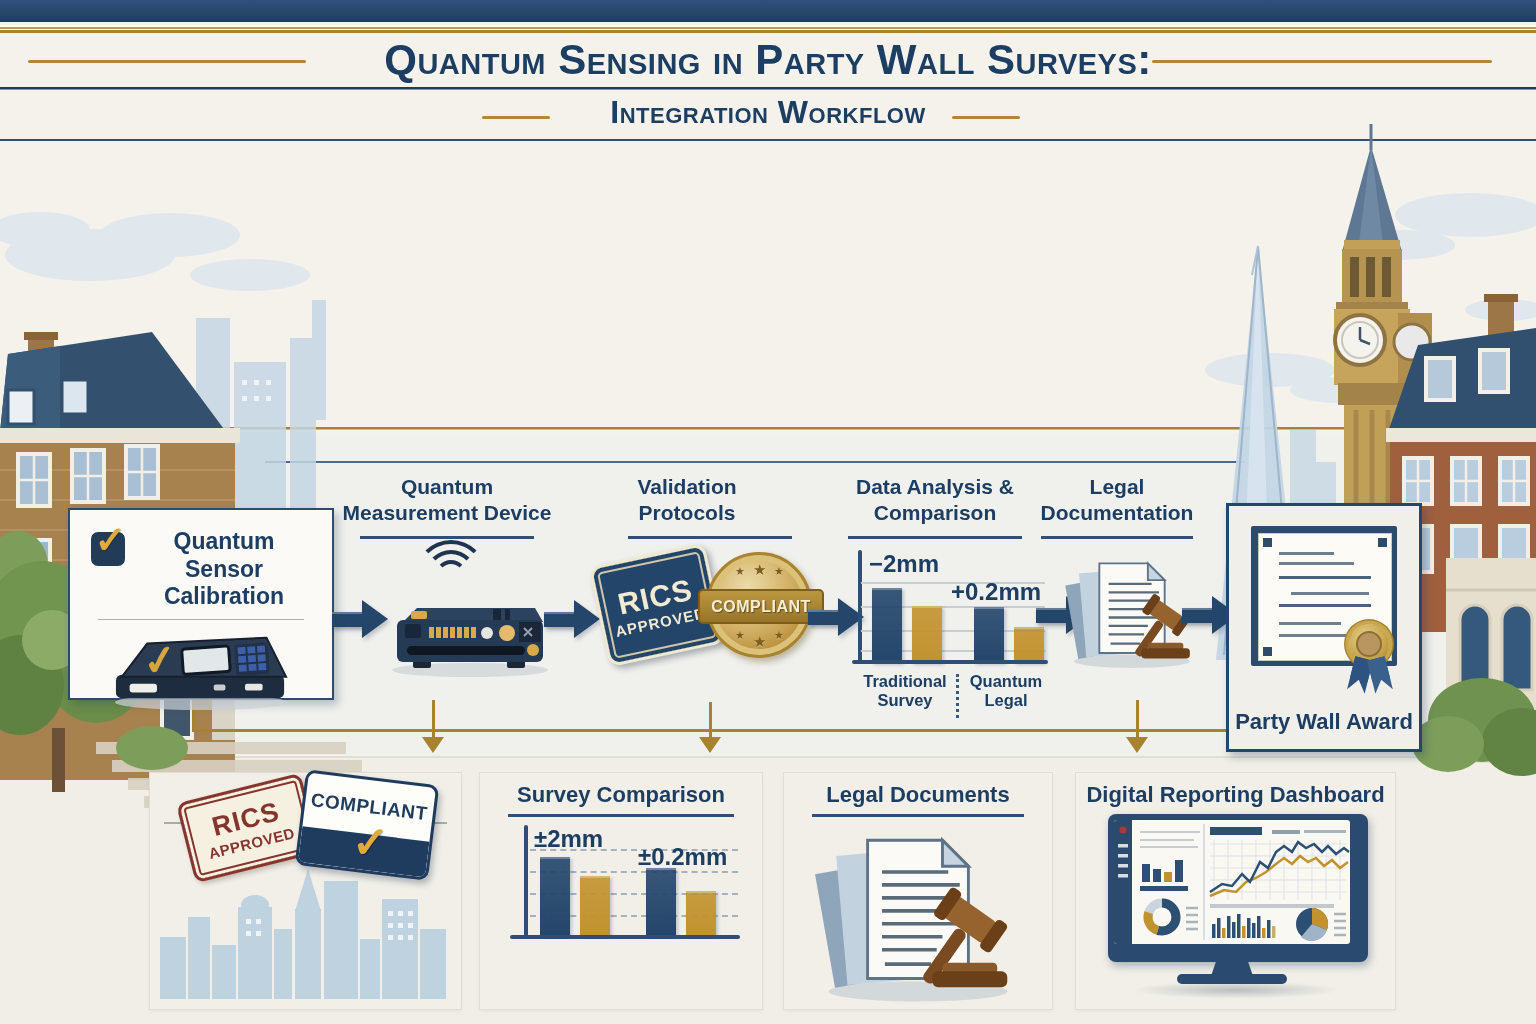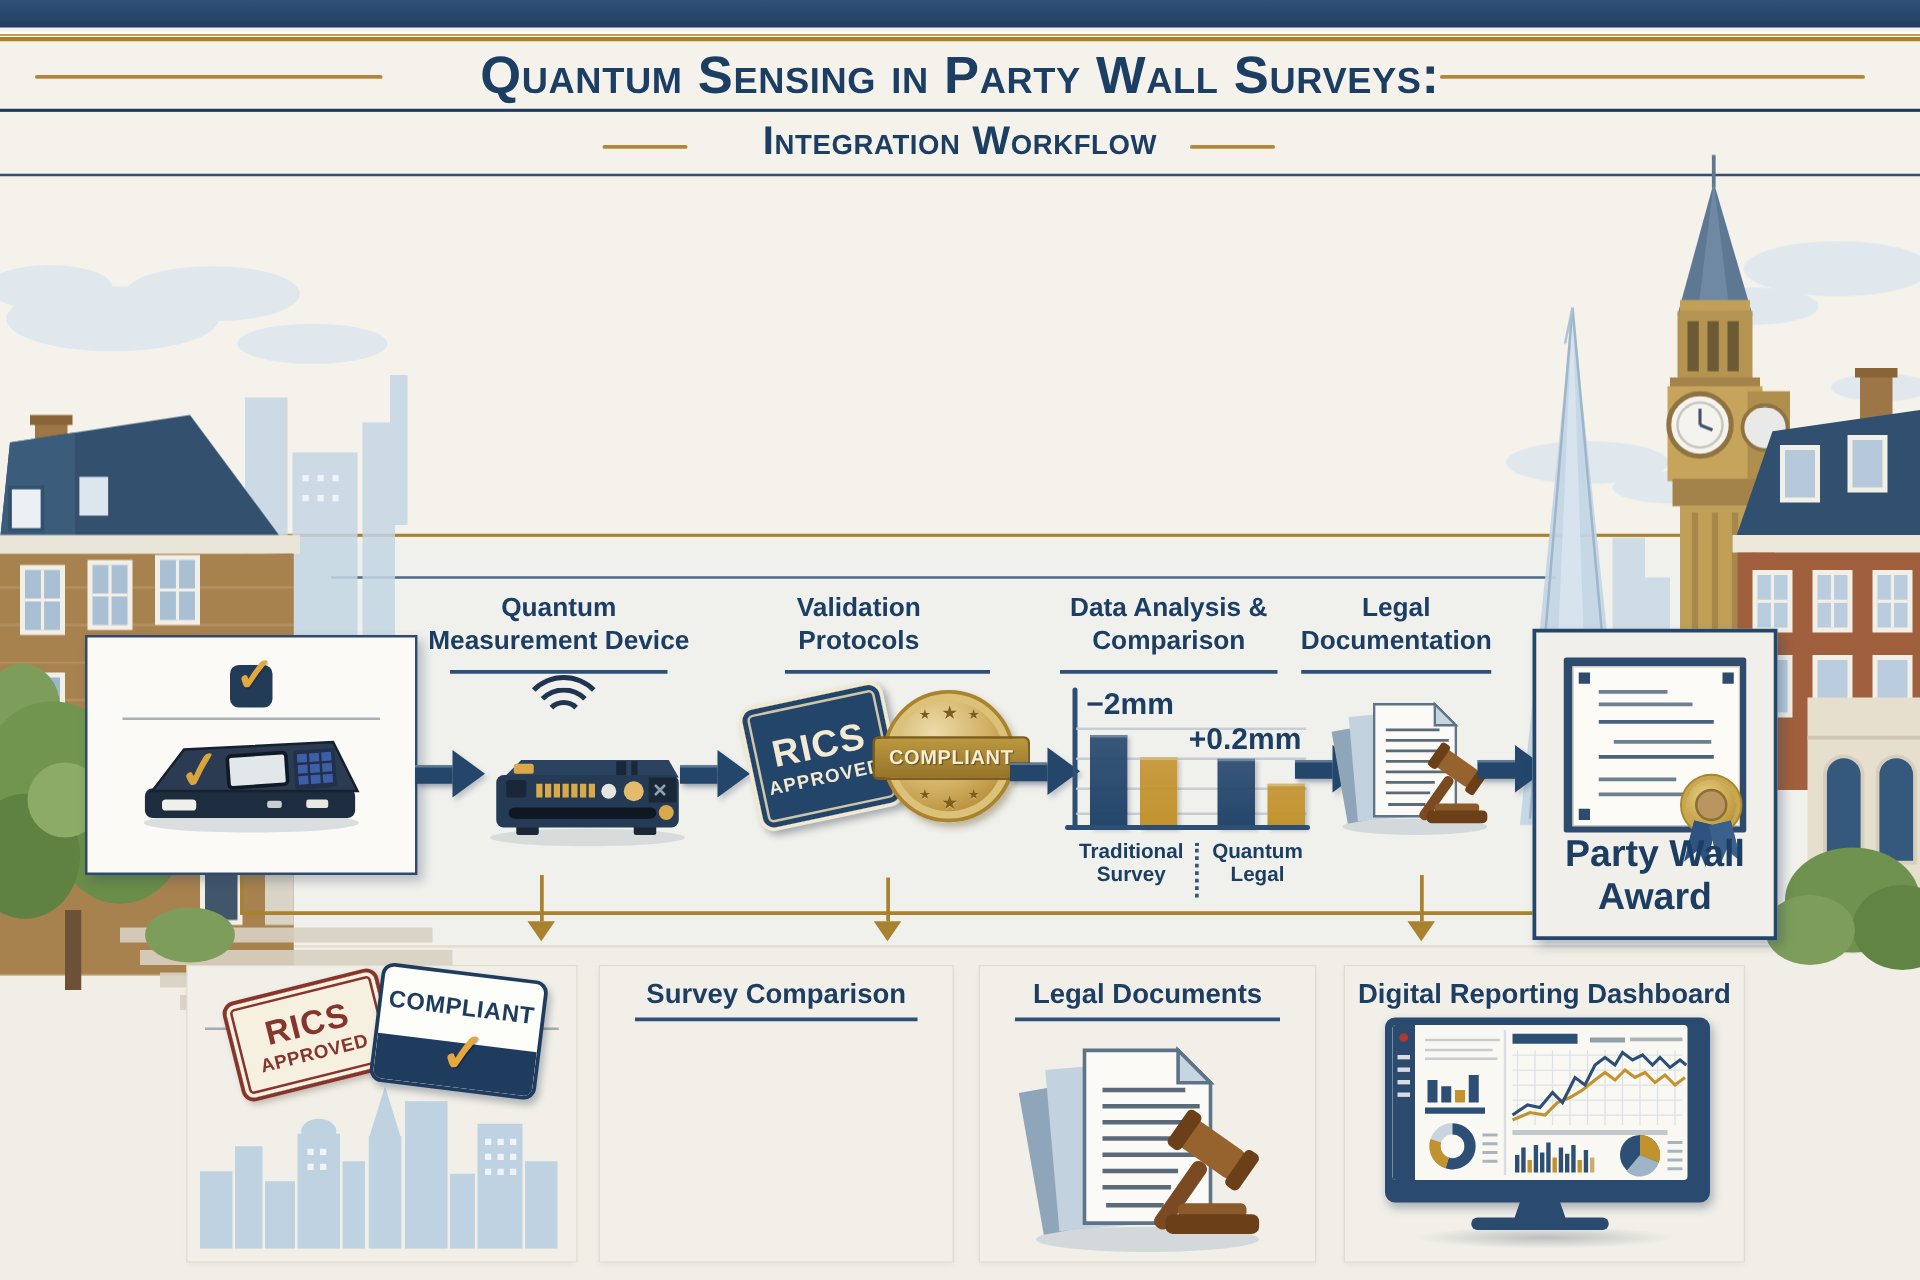--- a/index.html
+++ b/index.html
@@ -72,21 +72,21 @@
   .award-box{background:#f1efe9;border:3px solid #24466b;box-shadow:4px 5px 8px rgba(40,60,90,.3);}
   .cert{position:absolute;left:22px;top:20px;width:146px;height:140px;background:#2e4b6e;border-radius:2px;padding:7px;box-sizing:border-box;}
   .cert-inner{position:relative;width:100%;height:100%;background:#fcfbf5;border:1px solid #c9c9bd;}
   .cert-corner{position:absolute;width:9px;height:9px;background:#2e4b6e;}
   .cert-line{position:absolute;height:2.5px;background:#6e7f90;}
   .rosette{position:absolute;width:40px;height:40px;border-radius:50%;
            background:radial-gradient(circle at 40% 35%,#e9d08c,#c9a74e 55%,#a8842f);
            box-shadow:0 0 0 3.5px #c9a74e, 0 0 0 5px #a8842f;}
   .rosette .inner{position:absolute;left:7px;top:7px;width:26px;height:26px;border-radius:50%;background:#b99660;border:2px solid #8c6f33;box-sizing:border-box;}
   .ribbon{position:absolute;width:0;height:0;}
-  .award-label{position:absolute;left:0;bottom:14px;width:100%;text-align:center;font-size:30px;font-weight:bold;color:#1c3e63;}
+  .award-label{position:absolute;left:0;bottom:14px;width:100%;text-align:center;font-size:22px;font-weight:bold;color:#1c3e63;}
   
   .panel{background:#f1efe8;box-shadow:0 0 0 1px #e0ded3, 0 2px 5px rgba(80,80,70,.08);}
   .panel-title{font-size:22px;font-weight:bold;text-align:center;color:#1c3e63;}
   
   .wifi{position:absolute;}
   .wifi span{position:absolute;border:4px solid #1e3450;border-color:#1e3450 transparent transparent transparent;border-radius:50%;}
   
   .monitor-bezel{background:#2b4a70;border-radius:8px;padding:6px;box-shadow:2px 4px 8px rgba(40,60,90,.35);}
   .monitor-neck{background:#2b4a70;clip-path:polygon(30% 0,70% 0,85% 100%,15% 100%);}
   .monitor-base{background:#2b4a70;border-radius:5px;}
@@ -363,20 +363,21 @@
   <div class="abs step-label" style="left:1032px;top:474px;width:170px;">
     <span>Legal</span><br><span>Documentation</span>
   </div>
   <div class="abs step-underline" style="left:1041px;top:536px;width:152px;"></div>
 
   <div class="abs wf-box" style="left:68px;top:508px;width:262px;height:188px;">
     <div class="cal-head">
       <div class="checkbox">
           <span class="chk">✓</span>
         </div>
+      <div class="cal-title">Quantum Sensor Calibration</div>
     </div>
     <div class="thin-rule" style="margin:8px 28px 0 28px;"></div>
     <svg width="210" height="88" viewBox="0 0 210 90" style="display:block;margin:4px auto 0;">
       <ellipse cx="105" cy="80" rx="88" ry="8" fill="#ccd2d5" opacity="0.7"></ellipse>
       <rect x="18" y="52" width="172" height="24" rx="6" fill="#1d2c3f"></rect>
       <rect x="32" y="61" width="28" height="9" rx="3" fill="#f0f0ea"></rect>
       <rect x="118" y="62" width="12" height="6" rx="2" fill="#c8cdd2"></rect>
       <rect x="150" y="61" width="18" height="7" rx="2" fill="#e8e8e2"></rect>
       <polygon points="24,54 50,20 172,14 192,54" fill="#2b3b52" stroke="#16202e" stroke-width="2"></polygon>
       <g transform="rotate(-4 110 36)">
@@ -564,20 +565,40 @@
       <div class="top">COMPLIANT</div>
       <div class="bot">
           <span class="chk">✓</span>
         </div>
     </div>
   </div>
 
   <div class="abs panel" style="left:480px;top:773px;width:282px;height:236px;">
     <div class="abs panel-title" style="left:0;top:9px;width:282px;">Survey Comparison</div>
     <div class="abs step-underline" style="left:28px;top:41px;width:226px;"></div>
+    <div class="abs" style="left:24px;top:48px;width:240px;height:152px;">
+      <div class="abs axis-v" style="left:20px;top:4px;height:112px;"></div>
+      <div class="abs gridline-dashed" style="left:26px;top:28px;width:208px;"></div>
+      <div class="abs gridline-dashed" style="left:26px;top:50px;width:208px;"></div>
+      <div class="abs gridline-dashed" style="left:26px;top:72px;width:208px;"></div>
+      <div class="abs gridline-dashed" style="left:26px;top:94px;width:208px;"></div>
+      <div class="abs annot" style="left:30px;top:4px;">±2mm</div>
+      <div class="abs annot" style="left:134px;top:22px;">±0.2mm</div>
+      <div class="abs bars" style="left:36px;bottom:38px;gap:36px;">
+          <div class="bar-group">
+            <div class="bar" style="height: 78px; background: linear-gradient(rgba(36, 70, 107, 0.9), rgb(36, 70, 107));"></div>
+            <div class="bar" style="height: 59px; background: linear-gradient(rgba(194, 146, 46, 0.9), rgb(194, 146, 46));"></div>
+          </div>
+          <div class="bar-group">
+            <div class="bar" style="height: 67px; background: linear-gradient(rgba(36, 70, 107, 0.9), rgb(36, 70, 107));"></div>
+            <div class="bar" style="height: 44px; background: linear-gradient(rgba(194, 146, 46, 0.9), rgb(194, 146, 46));"></div>
+          </div>
+        </div>
+      <div class="abs axis-h" style="left:6px;top:114px;width:230px;"></div>
+    </div>
   </div>
 
   <div class="abs panel" style="left:784px;top:773px;width:268px;height:236px;">
     <div class="abs panel-title" style="left:0;top:9px;width:268px;">Legal Documents</div>
     <div class="abs step-underline" style="left:28px;top:41px;width:212px;"></div>
     <svg class="abs" width="216" height="180" viewBox="0 0 150 125" style="left:26px;top:50px;">
       <use href="#gavel-docs"></use>
     </svg>
   </div>
 

